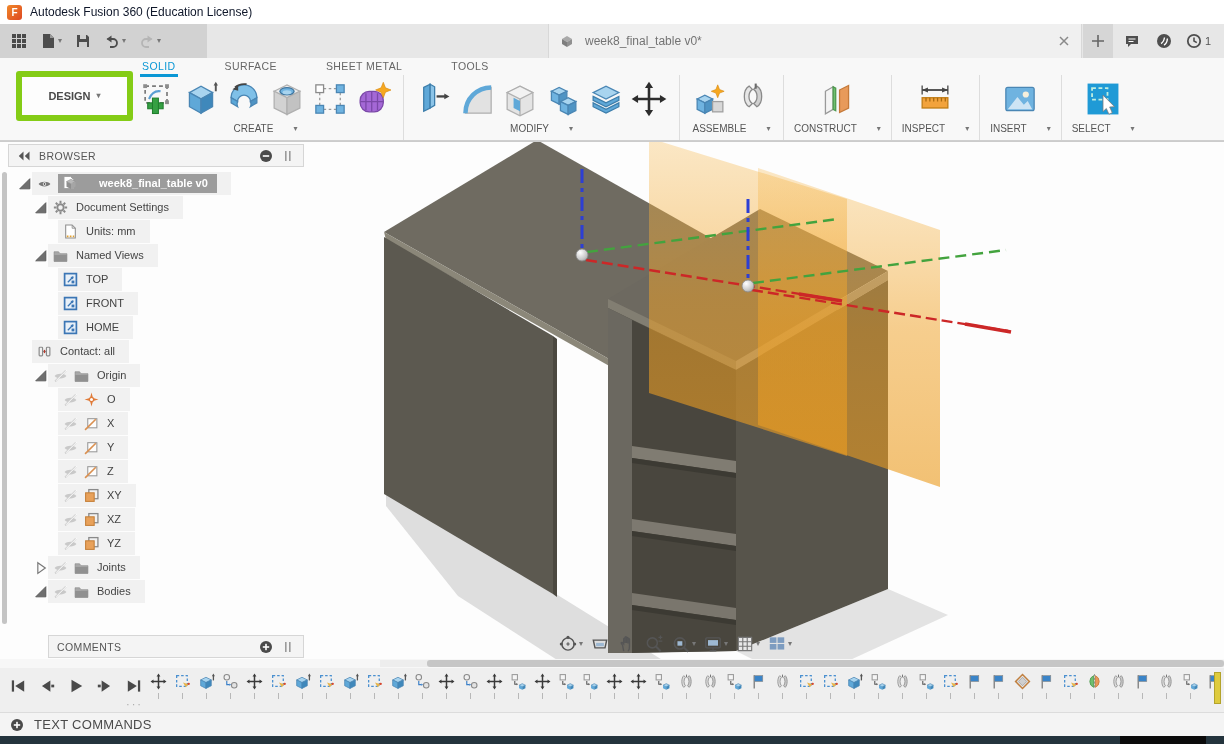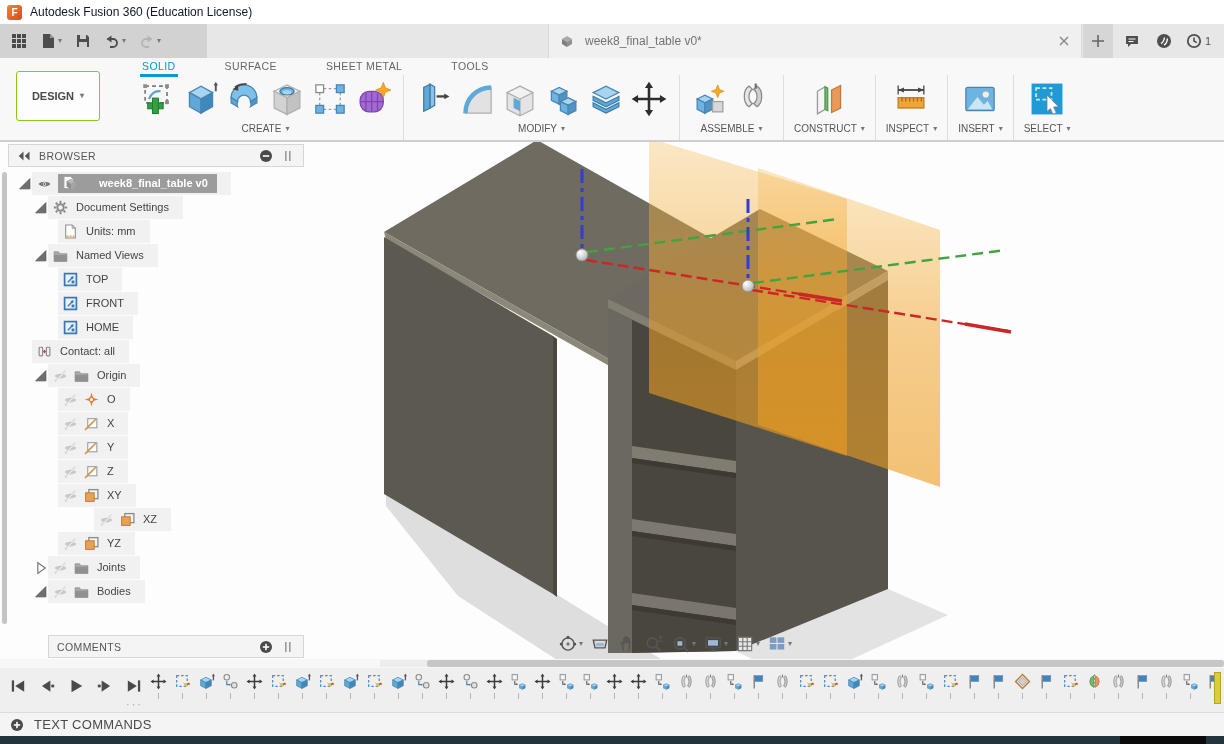--- a/index.html
+++ b/index.html
@@ -18,31 +18,31 @@
   .qbtn{display:flex;align-items:center;gap:2px;padding:3px 3px;cursor:pointer;}
   #doctab{position:absolute;left:548px;top:0;bottom:0;width:534px;background:#f0f0f0;border-left:1px solid #d8d8d8;border-right:1px solid #d8d8d8;
           display:flex;align-items:center;padding:0 10px;gap:8px;box-sizing:border-box;}
   #doctab .title{font-size:12px;color:#737373;flex:1;padding-left:2px;}
   #newtab{position:absolute;left:1083px;top:0;bottom:0;width:30px;background:#d6d6d6;display:flex;align-items:center;justify-content:center;}
   .tbic{position:absolute;top:0;bottom:0;display:flex;align-items:center;}
   #chatbtn{left:1124px;} #statusbtn{left:1156px;} #clockbtn{left:1186px;gap:3px;}
   .badge{font-size:11px;color:#555;}
   
   #ribbon{position:absolute;top:58px;left:0;right:0;height:82px;background:#f8f8f8;border-bottom:1px solid #cfcfcf;}
-  #design-btn{position:absolute;left:16px;top:13px;width:84px;height:50px;background:#fdfdfd;border:1px solid #84cc16;border-radius:3px;
+  #design-btn{position:absolute;left:16px;top:13px;width:117px;height:50px;background:#fdfdfd;border:6px solid #84cc16;border-radius:3px;
               font-size:11px;font-weight:bold;color:#4a4a4a;display:flex;align-items:center;justify-content:center;gap:6px;font-family:inherit;cursor:pointer;}
   #rtabs{position:absolute;left:140px;top:0;height:17px;display:flex;gap:45px;}
   .rtab{font-size:10.5px;color:#666;letter-spacing:.4px;height:14px;padding:2px 2px 0 2px;cursor:pointer;}
   .rtab.active{color:#0a97d5;border-bottom:3px solid #0a97d5;}
   #rgroups{position:absolute;left:128px;top:17px;bottom:0;display:flex;}
   .rgroup{display:flex;flex-direction:column;align-items:center;padding:0 10px;border-right:1px solid #ddd;}
   .rgroup:last-child{border-right:none;}
   .ricons{display:flex;align-items:center;gap:3px;height:47px;}
   .ricon{width:40px;height:44px;display:flex;align-items:center;justify-content:center;cursor:pointer;}
-  .rlabel{font-size:10px;color:#555;display:flex;gap:4px;align-items:center;padding-top:1px;cursor:pointer;}
+  .rlabel{font-size:10px;color:#555;display:flex;gap:20px;align-items:center;padding-top:1px;cursor:pointer;}
   
   #main{position:absolute;top:141px;left:0;right:0;height:518px;background:#fdfdfd;border-top:1px solid #ccc;overflow:hidden;}
   #scene{position:absolute;left:0;top:0;}
   
   #browser{position:absolute;left:0;top:0;width:312px;height:100%;}
   .bhead{position:absolute;left:8px;right:8px;height:21px;background:#f4f4f4;border:1px solid #d6d6d6;display:flex;align-items:center;
          padding:0 8px;gap:8px;font-size:10.5px;color:#555;letter-spacing:.4px;}
   #bhead-top{top:2px;} #comments-bar{bottom:2px;margin-left:40px;}
   .bhead .sp{flex:1;}
   #lscroll{position:absolute;left:2px;top:30px;width:5px;height:452px;background:#c4c4c4;border-radius:3px;}
@@ -752,21 +752,21 @@
               </span>
               <span class="ic">
                 <svg width="15" height="15" viewBox="0 0 14 14">
                   <rect x="4.5" y="1.5" width="8.5" height="8.5" fill="none" stroke="#8a8a8a" stroke-width="1.2"></rect>
                   <rect x="1.5" y="4.5" width="8" height="8" fill="#e8a15a" stroke="#c5803a" stroke-width="1"></rect>
                 </svg>
               </span>
               <span class="tlabel">XY</span>
             </span>
           </div>
-          <div class="trow" style="padding-left: 58px; margin-left: 36px;">
+          <div class="trow" style="padding-left: 58px;">
             <span class="rowbg">
               <span class="ic">
                 <svg width="15" height="15" viewBox="0 0 14 14">
                   <path d="M1.5,7.5 C3.5,4.5 10.5,4.5 12.5,7.5 C10.5,10.5 3.5,10.5 1.5,7.5 Z" fill="#c9c9c9"></path>
                   <line x1="2" y1="12.5" x2="12" y2="2.5" stroke="#c9c9c9" stroke-width="1.6"></line>
                   <line x1="2.7" y1="12" x2="12.7" y2="2" stroke="#fff" stroke-width="0.9"></line>
                 </svg>
               </span>
               <span class="ic">
                 <svg width="15" height="15" viewBox="0 0 14 14">

